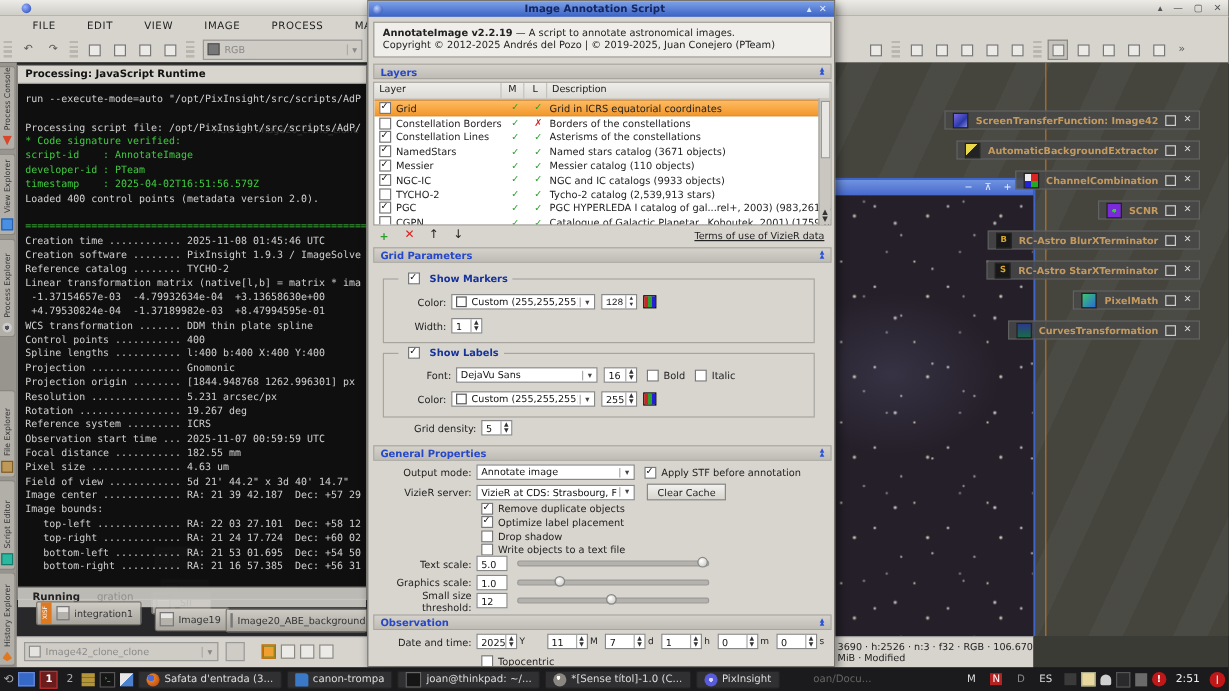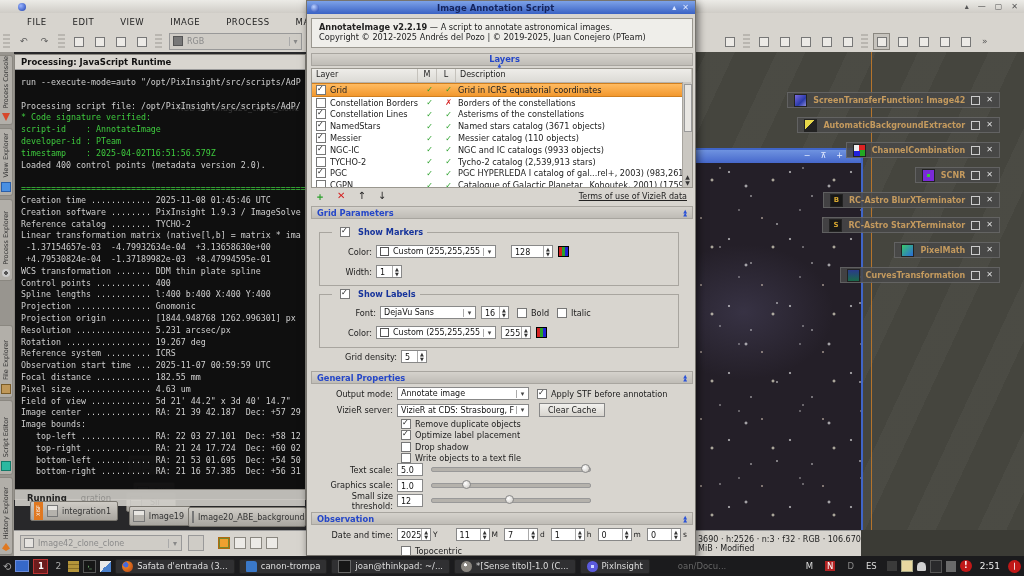--- a/index.html
+++ b/index.html
@@ -449,21 +449,21 @@
       <span class="txt">Image Annotation Script</span>
       <span class="dlg-btn">▴</span>
       <span class="dlg-btn">✕</span>
     </div>
 
     <div class="about">
       <div><b>AnnotateImage v2.2.19</b><span> — A script to annotate astronomical images.</span></div>
       <div>Copyright © 2012-2025 Andrés del Pozo | © 2019-2025, Juan Conejero (PTeam)</div>
     </div>
 
-    <div class="secbar" style="top:52px;flex-direction:column;">
+    <div class="secbar" style="top:52px;">
       <span class="st">Layers</span>
       <span class="chev">▲<br>▲</span>
     </div>
 
     <div class="ltable">
       <div class="lhead">
         <span class="c-layer">Layer</span>
         <span class="c-m">M</span>
         <span class="c-l">L</span>
         <span class="c-desc">Description</span>
@@ -566,21 +566,21 @@
           <span class="cb on"></span>
           <span>Show Markers</span>
         </span>
       <div class="row" style="left:0;top:12px;width:100%;">
         <span class="rlabel" style="width:52px;">Color:</span>
         <span class="combo" style="width:120px;">
             <span class="sw"></span>
             <span class="cv">Custom (255,255,255)</span>
             <span class="dd">▾</span>
           </span>
-        <span class="spin" style="width:42px;margin-left:15px;">
+        <span class="spin" style="width:30px;margin-left:5px;font-family:Liberation Mono, monospace;">
             <span class="val">128</span>
             <span class="arr">▲<br>▼</span>
           </span>
         <span class="rgbmini">
             <i></i>
             <i></i>
             <i></i>
           </span>
       </div>
       <div class="row" style="left:0;top:32px;width:100%;">
@@ -592,21 +592,21 @@
       </div>
     </div>
 
     <div class="grp" style="left:12px;top:293px;width:358px;height:52px;">
       <span class="grp-legend">
           <span class="cb on"></span>
           <span>Show Labels</span>
         </span>
       <div class="row" style="left:4px;top:11px;width:100%;">
         <span class="rlabel" style="width:52px;">Font:</span>
-        <span class="combo" style="width:96px;">
+        <span class="combo" style="width:118px;">
             <span class="cv">DejaVu Sans</span>
             <span class="dd">▾</span>
           </span>
         <span class="spin" style="width:28px;margin-left:5px;">
             <span class="val">16</span>
             <span class="arr">▲<br>▼</span>
           </span>
         <span class="cb" style="margin-left:8px;"></span>
           <span>Bold</span>
         <span class="cb" style="margin-left:8px;"></span>

